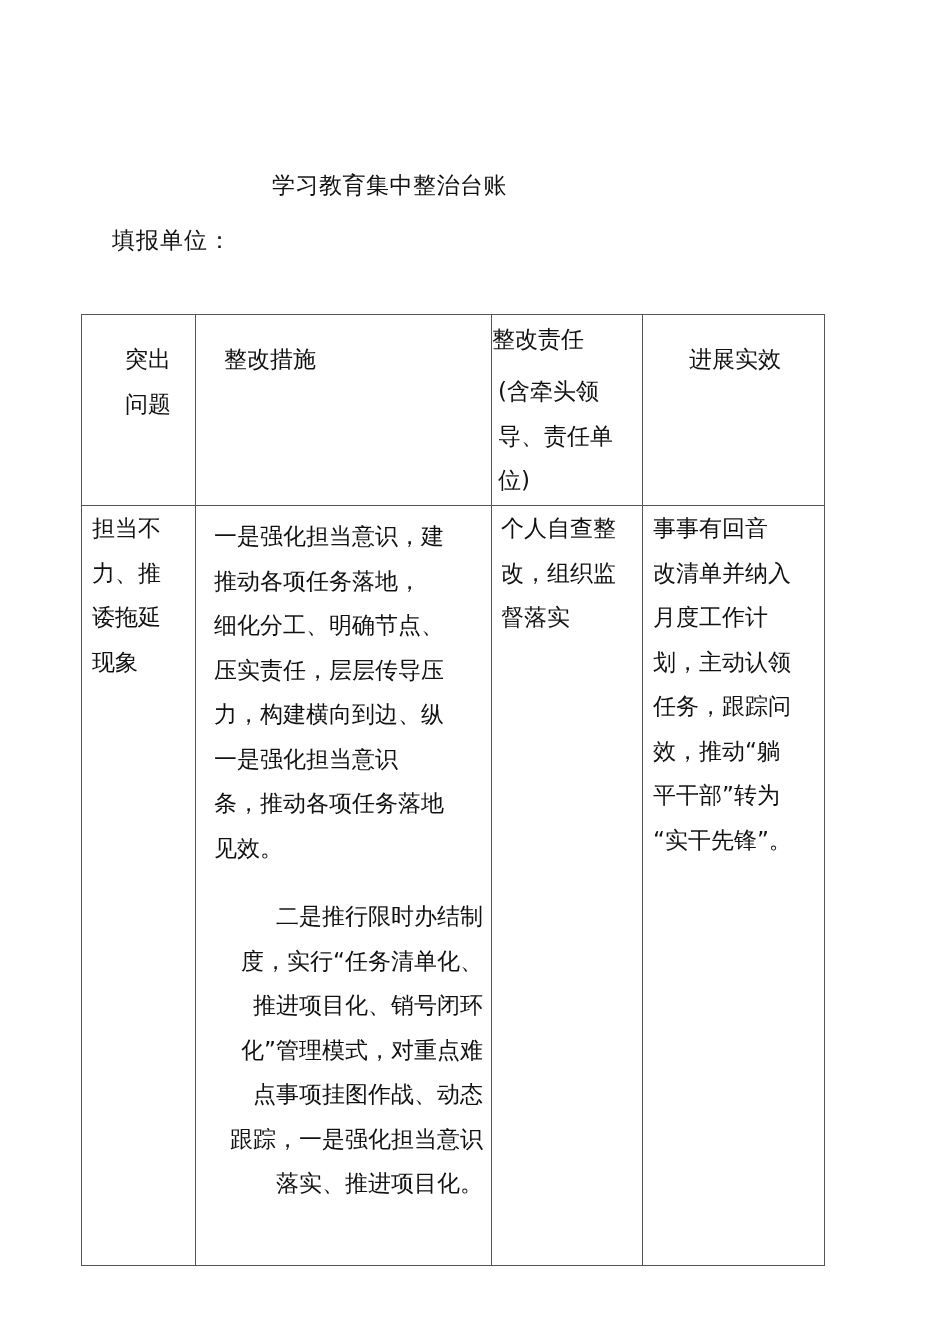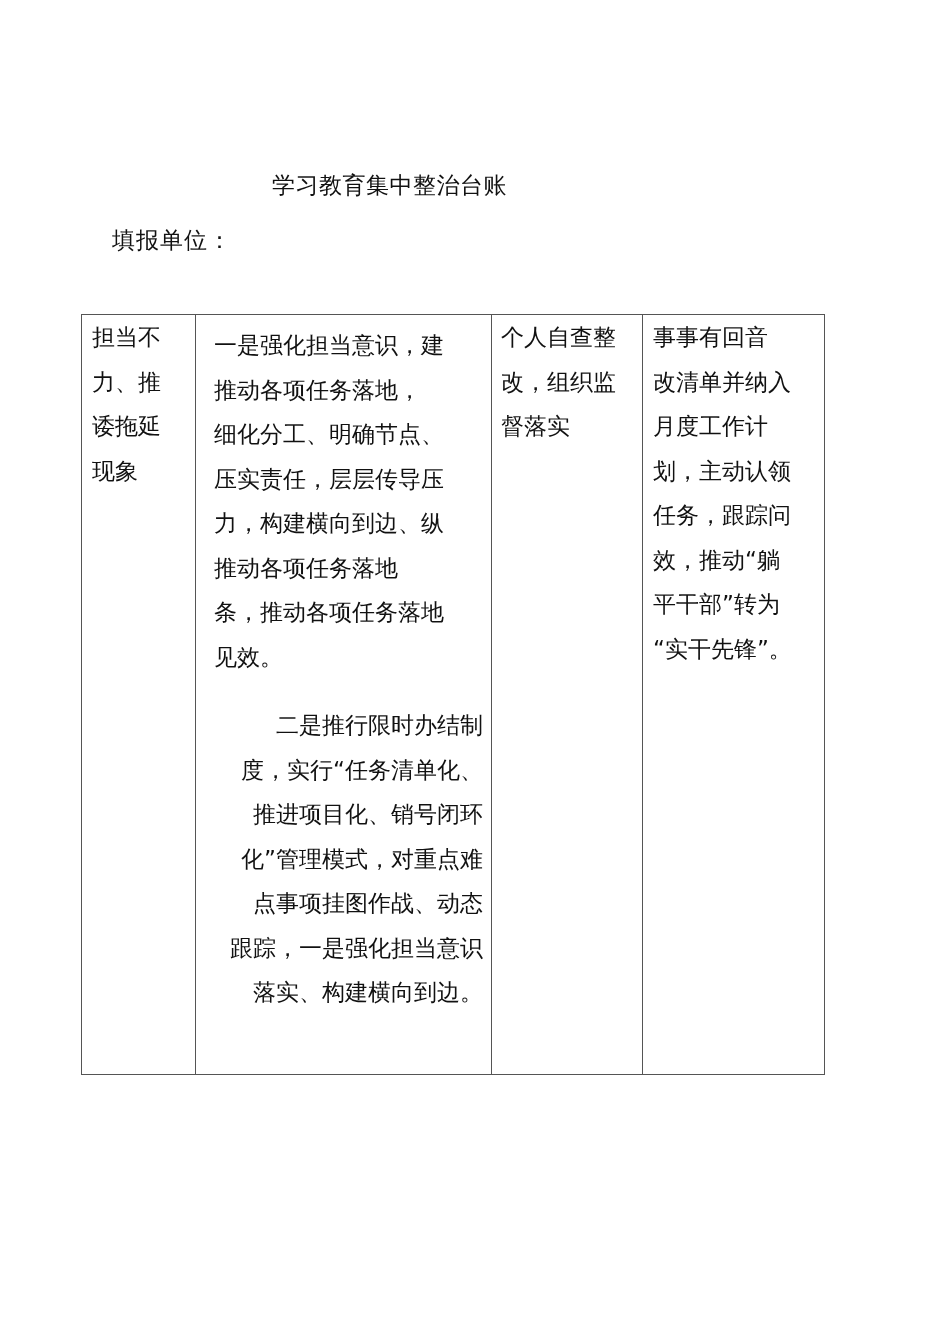--- a/index.html
+++ b/index.html
@@ -78,46 +78,66 @@
 <div class="unit-label">填报单位：</div>
 
 <table class="ledger-table">
   <colgroup>
     <col class="col-problem">
     <col class="col-measures">
     <col class="col-resp">
     <col class="col-progress">
   </colgroup>
   <tbody>
+      <tr class="header-row">
+    <th class="h-problem">
+      <span class="cell-line">突出</span>
+      <span class="cell-line">问题</span>
+    </th>
+    <th class="h-measures">
+      <span class="cell-line">整改措施</span>
+    </th>
+    <th class="h-resp">
+      <span class="resp-main">整改责任</span>
+      <span class="resp-sub">
+        <span class="cell-line">(含牵头领</span>
+        <span class="cell-line">导、责任单</span>
+        <span class="cell-line">位)</span>
+      </span>
+    </th>
+    <th class="h-progress">
+      <span class="cell-line">进展实效</span>
+    </th>
+  </tr>
   <tr class="body-row">
     <td class="b-problem">
       <span class="cell-line">担当不</span>
       <span class="cell-line">力、推</span>
       <span class="cell-line">诿拖延</span>
       <span class="cell-line">现象</span>
     </td>
     <td class="b-measures">
       <p>
         <span class="cell-line">一是强化担当意识，建</span>
         <span class="cell-line">推动各项任务落地，</span>
         <span class="cell-line">细化分工、明确节点、</span>
         <span class="cell-line">压实责任，层层传导压</span>
         <span class="cell-line">力，构建横向到边、纵</span>
-        <span class="cell-line">推动各项任务落地</span>
+        <span class="cell-line">一是强化担当意识</span>
         <span class="cell-line">条，推动各项任务落地</span>
         <span class="cell-line">见效。</span>
       </p>
       <p>
         <span class="cell-line">二是推行限时办结制</span>
         <span class="cell-line">度，实行“任务清单化、</span>
         <span class="cell-line">推进项目化、销号闭环</span>
         <span class="cell-line">化”管理模式，对重点难</span>
         <span class="cell-line">点事项挂图作战、动态</span>
         <span class="cell-line">跟踪，一是强化担当意识</span>
-        <span class="cell-line">落实、构建横向到边。</span>
+        <span class="cell-line">落实、推进项目化。</span>
       </p>
     </td>
     <td class="b-resp">
       <span class="cell-line">个人自查整</span>
       <span class="cell-line">改，组织监</span>
       <span class="cell-line">督落实</span>
     </td>
     <td class="b-progress">
       <span class="cell-line">事事有回音</span>
       <span class="cell-line">改清单并纳入</span>

